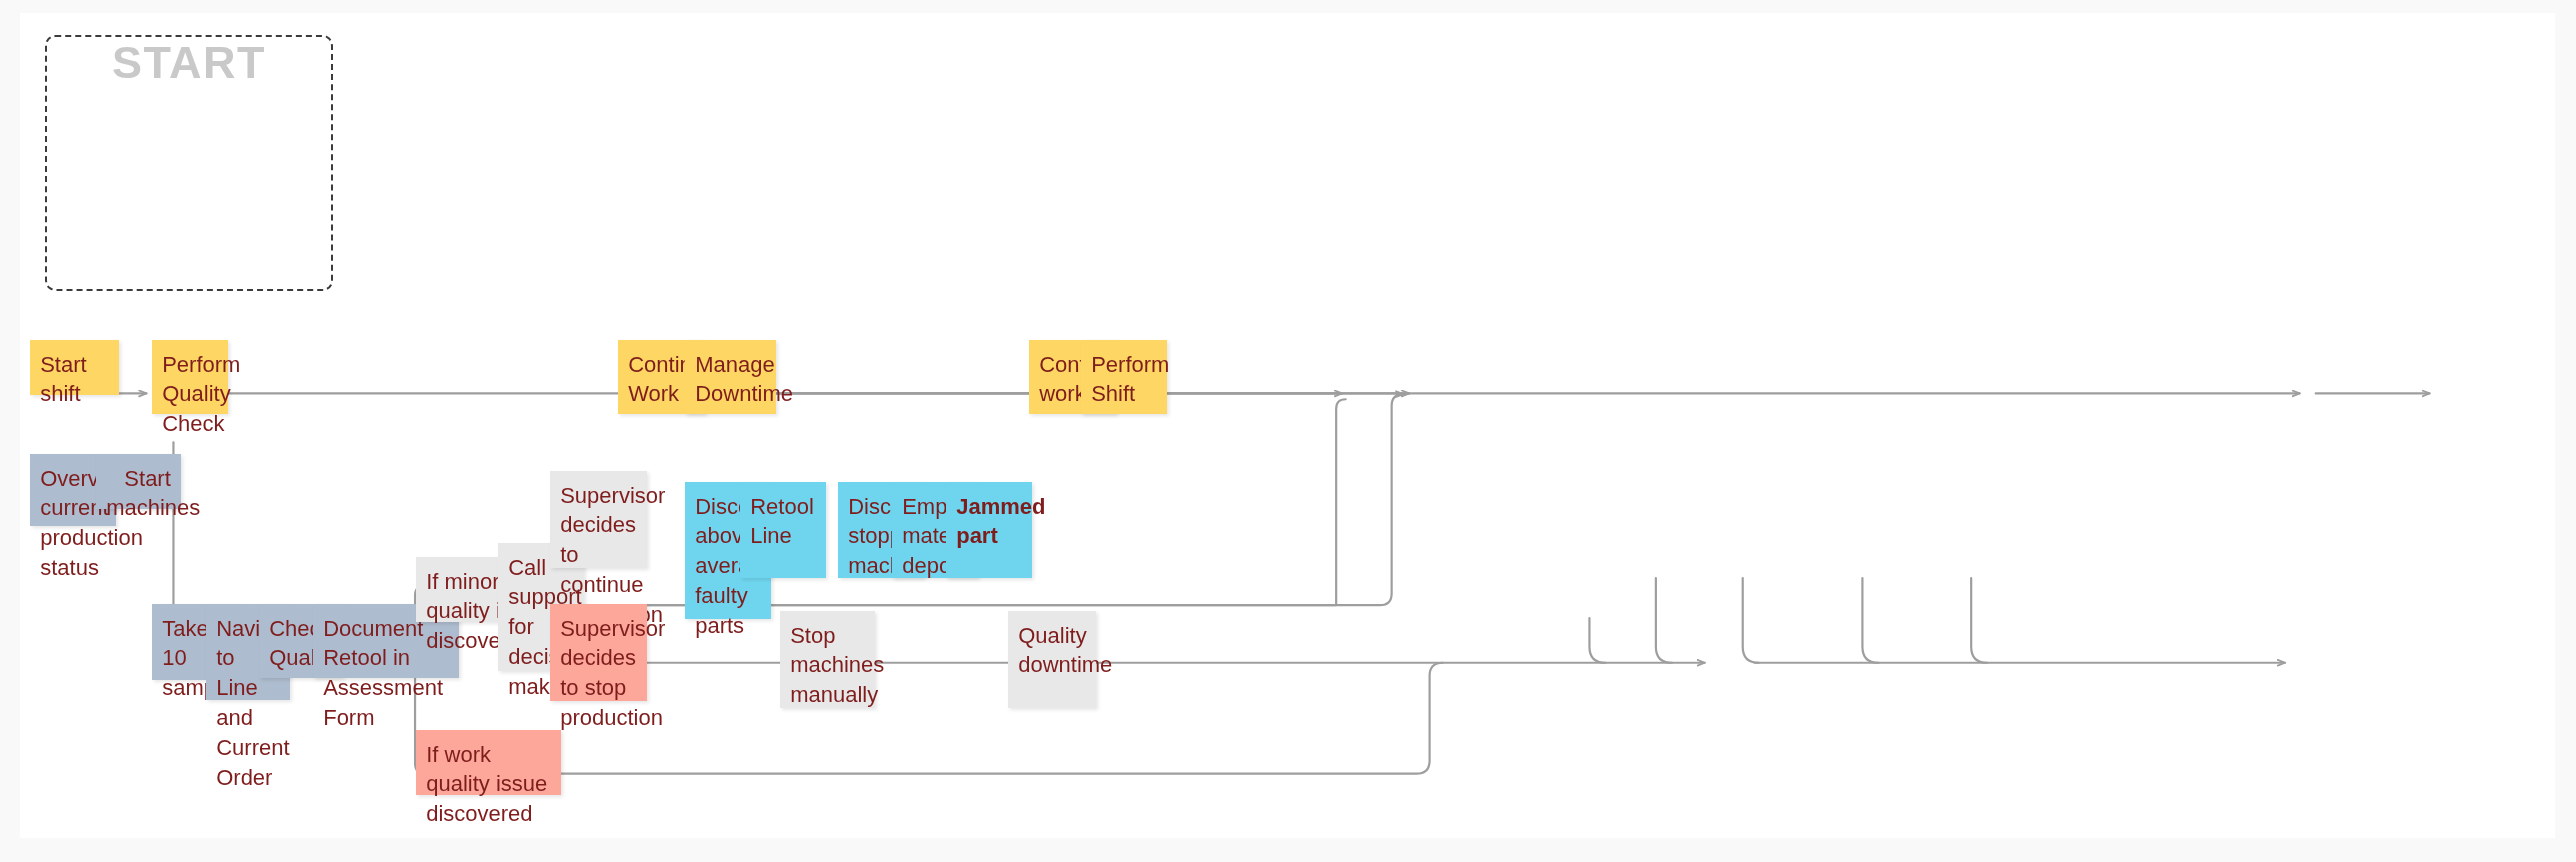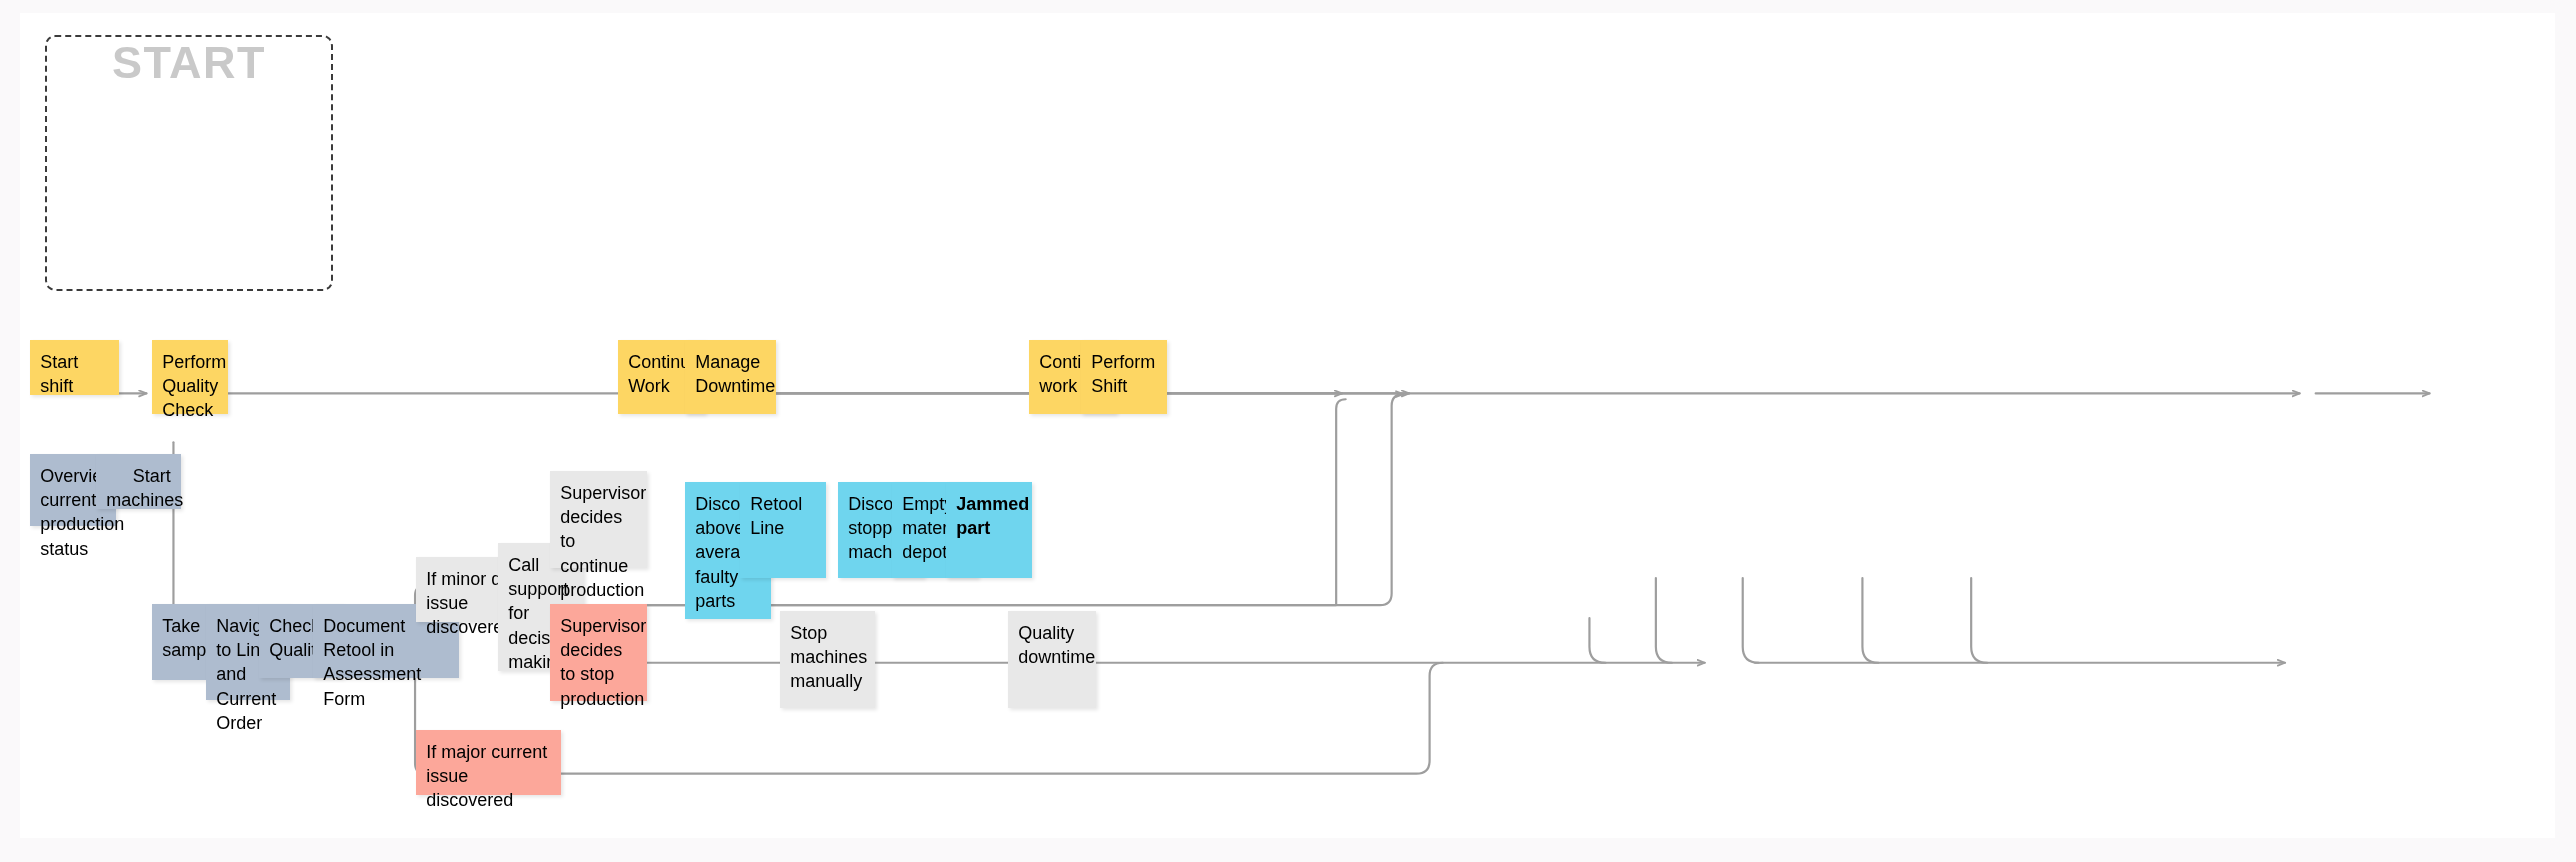--- a/index.html
+++ b/index.html
@@ -1,21 +1,21 @@
 <!DOCTYPE html>
 <html style="font-size:11.7px"><head>
 <meta charset="utf-8">
 <style>
   html,body{margin:0;padding:0;background:#faf9fa;}
   body{font-family:"Liberation Sans","DejaVu Sans",sans-serif;}
   #stage{position:relative;width:2576px;height:862px;background:#faf9fa;overflow:hidden;}
   #canvas{position:absolute;left:20.4px;top:13px;width:2535px;height:825px;background:#ffffff;}
   #edges{position:absolute;left:0;top:0;width:2576px;height:862px;pointer-events:none;}
   .node{position:absolute;box-sizing:border-box;padding:9.5px 10.2px;
-        font-size:18px;line-height:1.36;color:#000000;
+        font-size:22px;line-height:1.36;color:#7f1d1d;
         box-shadow:1.5px 2.2px 3.7px rgba(0,0,0,0.10);}
   .node span{display:block;}
   .yellow{background:#fdd663;}
   .bluegray{background:#aebccf;}
   .blue{background:#6fd5ee;}
   .gray{background:#e8e8e8;}
   .salmon{background:#fca79a;}
   .phase{position:absolute;box-sizing:border-box;border:2.2px dashed #3b3b3b;border-radius:10.2px;
          display:flex;align-items:flex-start;justify-content:center;}
   .phase span{font-size:45px;font-weight:bold;letter-spacing:1.5px;color:#c9c9c9;}
@@ -110,21 +110,21 @@
 
   <div class="node bluegray" style="left:313px;top:604px;width:146px;height:74px;">
     <span>Document Retool in Assessment Form</span>
   </div>
 
   <div class="node gray" style="left:416px;top:557px;width:145px;height:65px;">
     <span>If minor quality issue discovered</span>
   </div>
 
   <div class="node salmon" style="left:416px;top:730px;width:145px;height:65px;">
-    <span>If major current issue discovered</span>
+    <span>If work quality issue discovered</span>
   </div>
 
   <div class="node gray" style="left:498px;top:543px;width:86px;height:128px;">
     <span>Call support for decision making</span>
   </div>
 
   <div class="node gray" style="left:550px;top:471px;width:97px;height:97px;">
     <span>Supervisor decides to continue production</span>
   </div>
 

